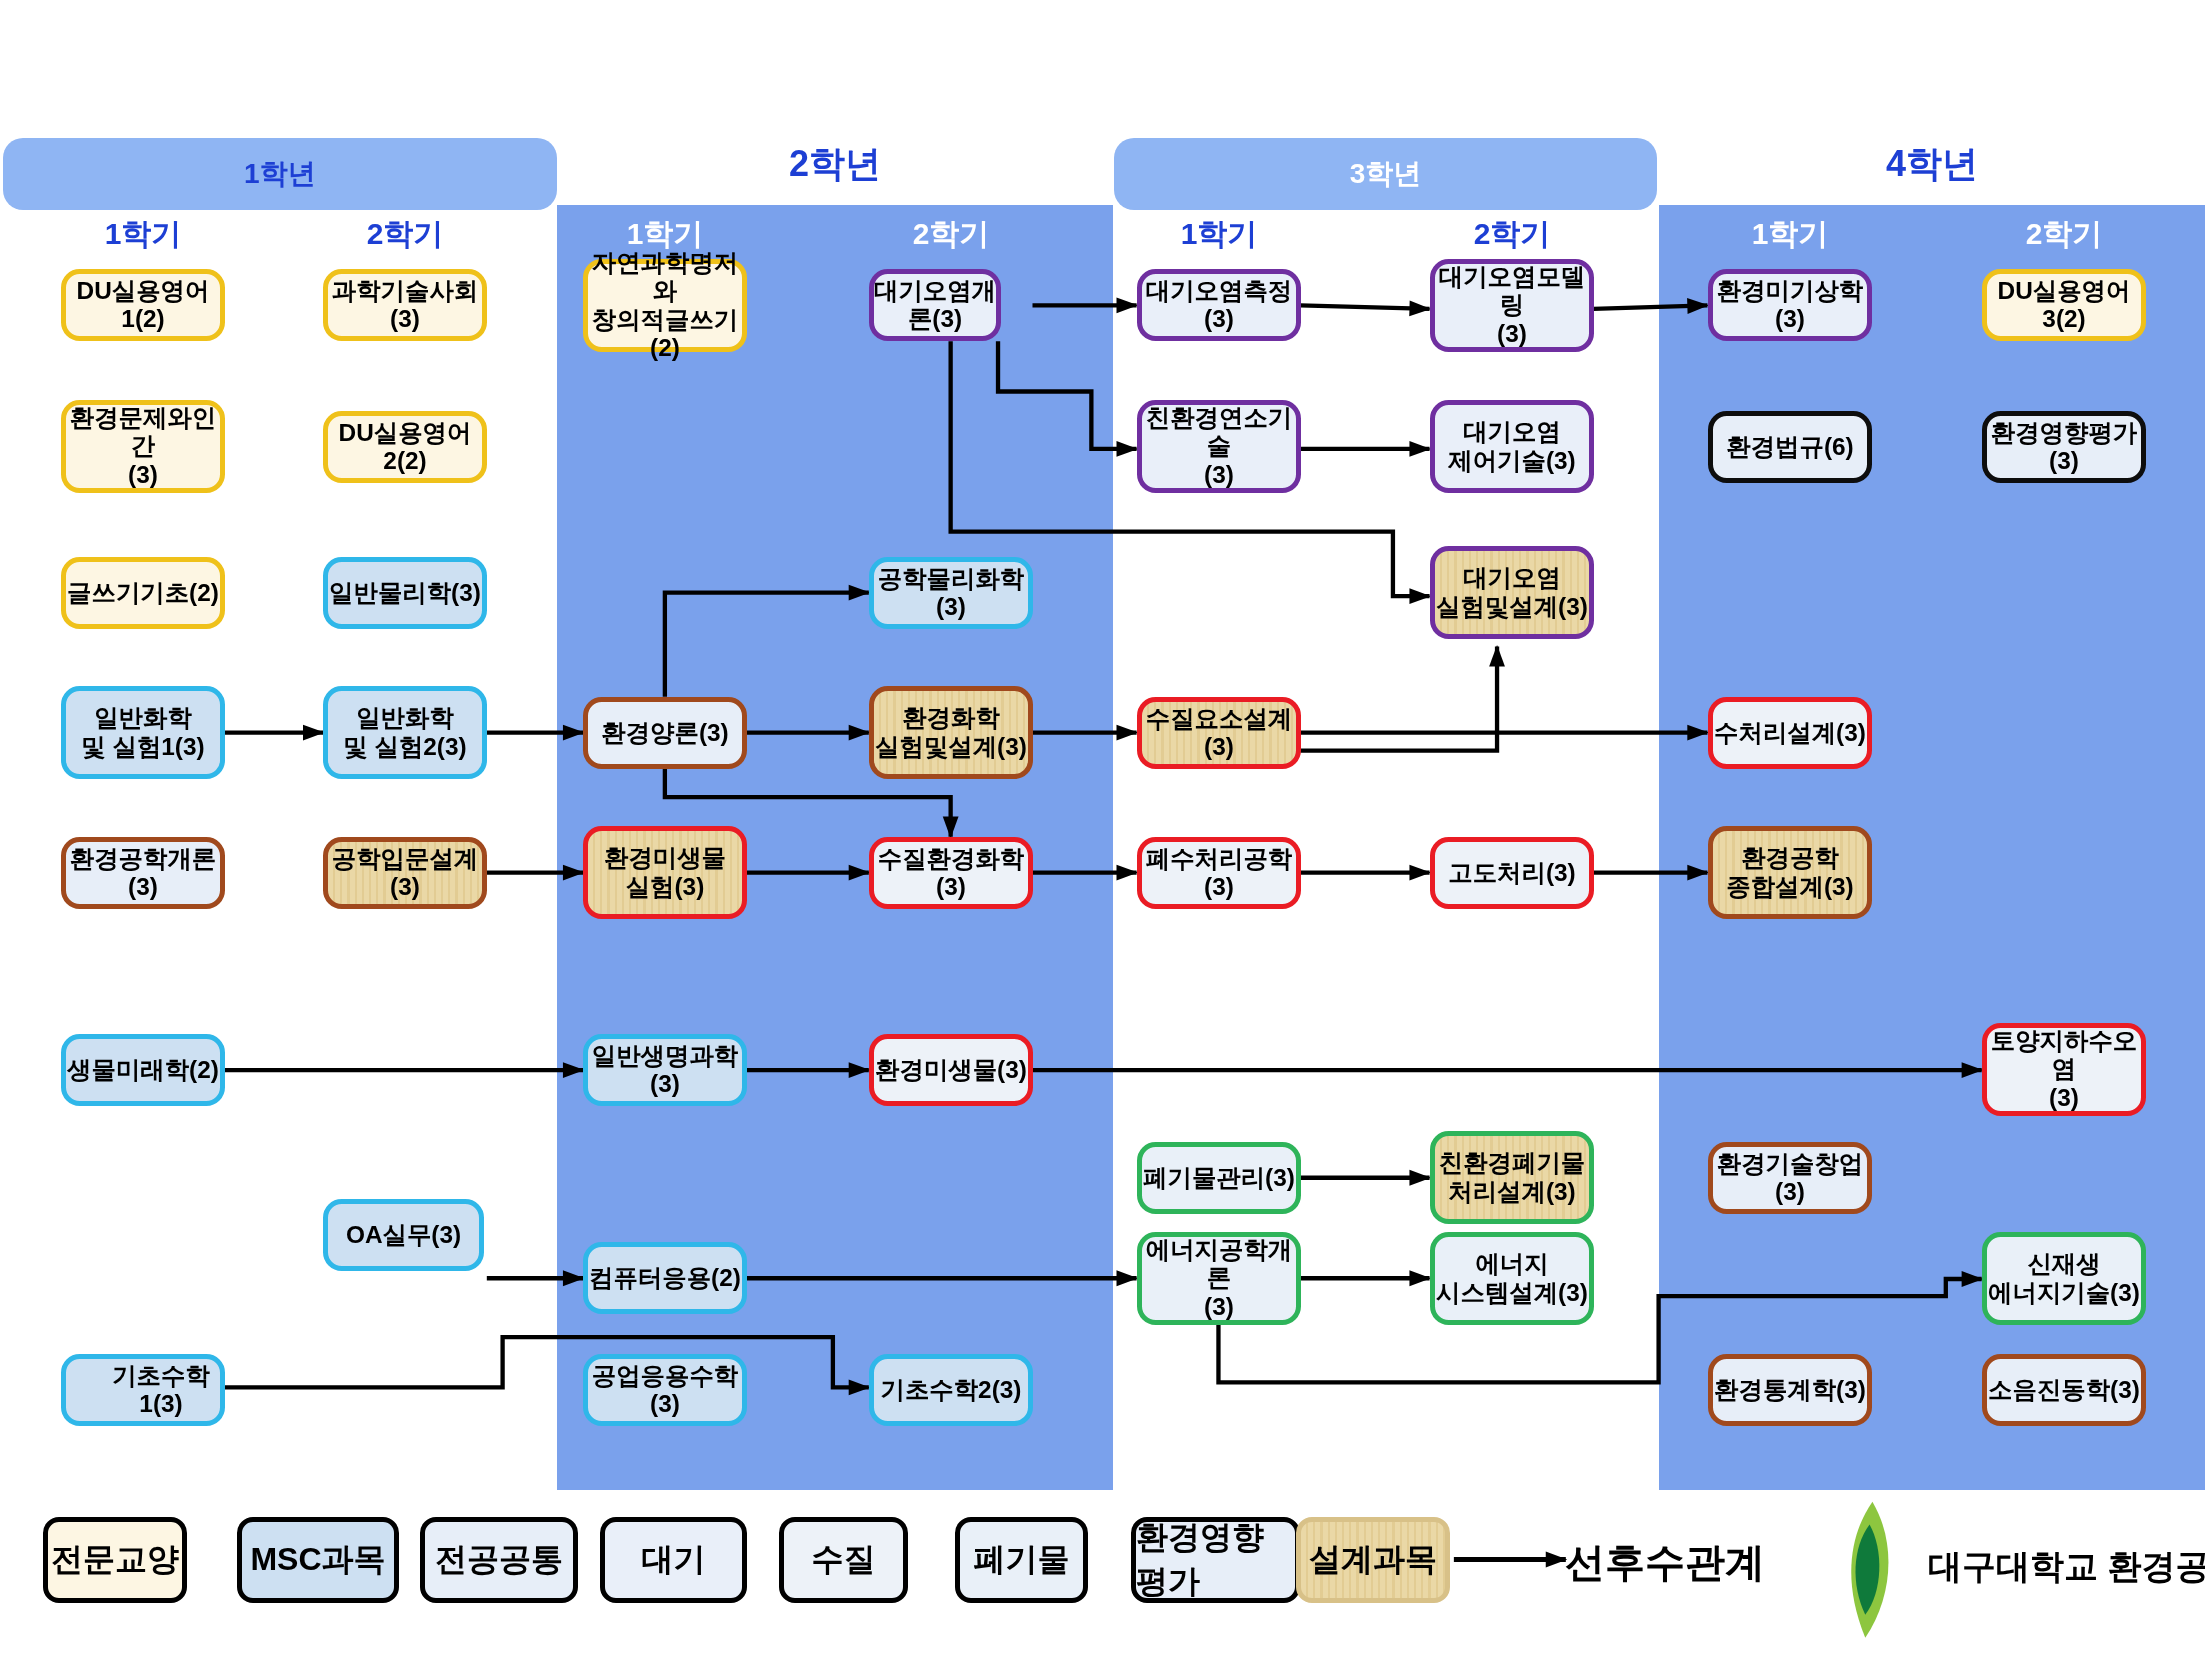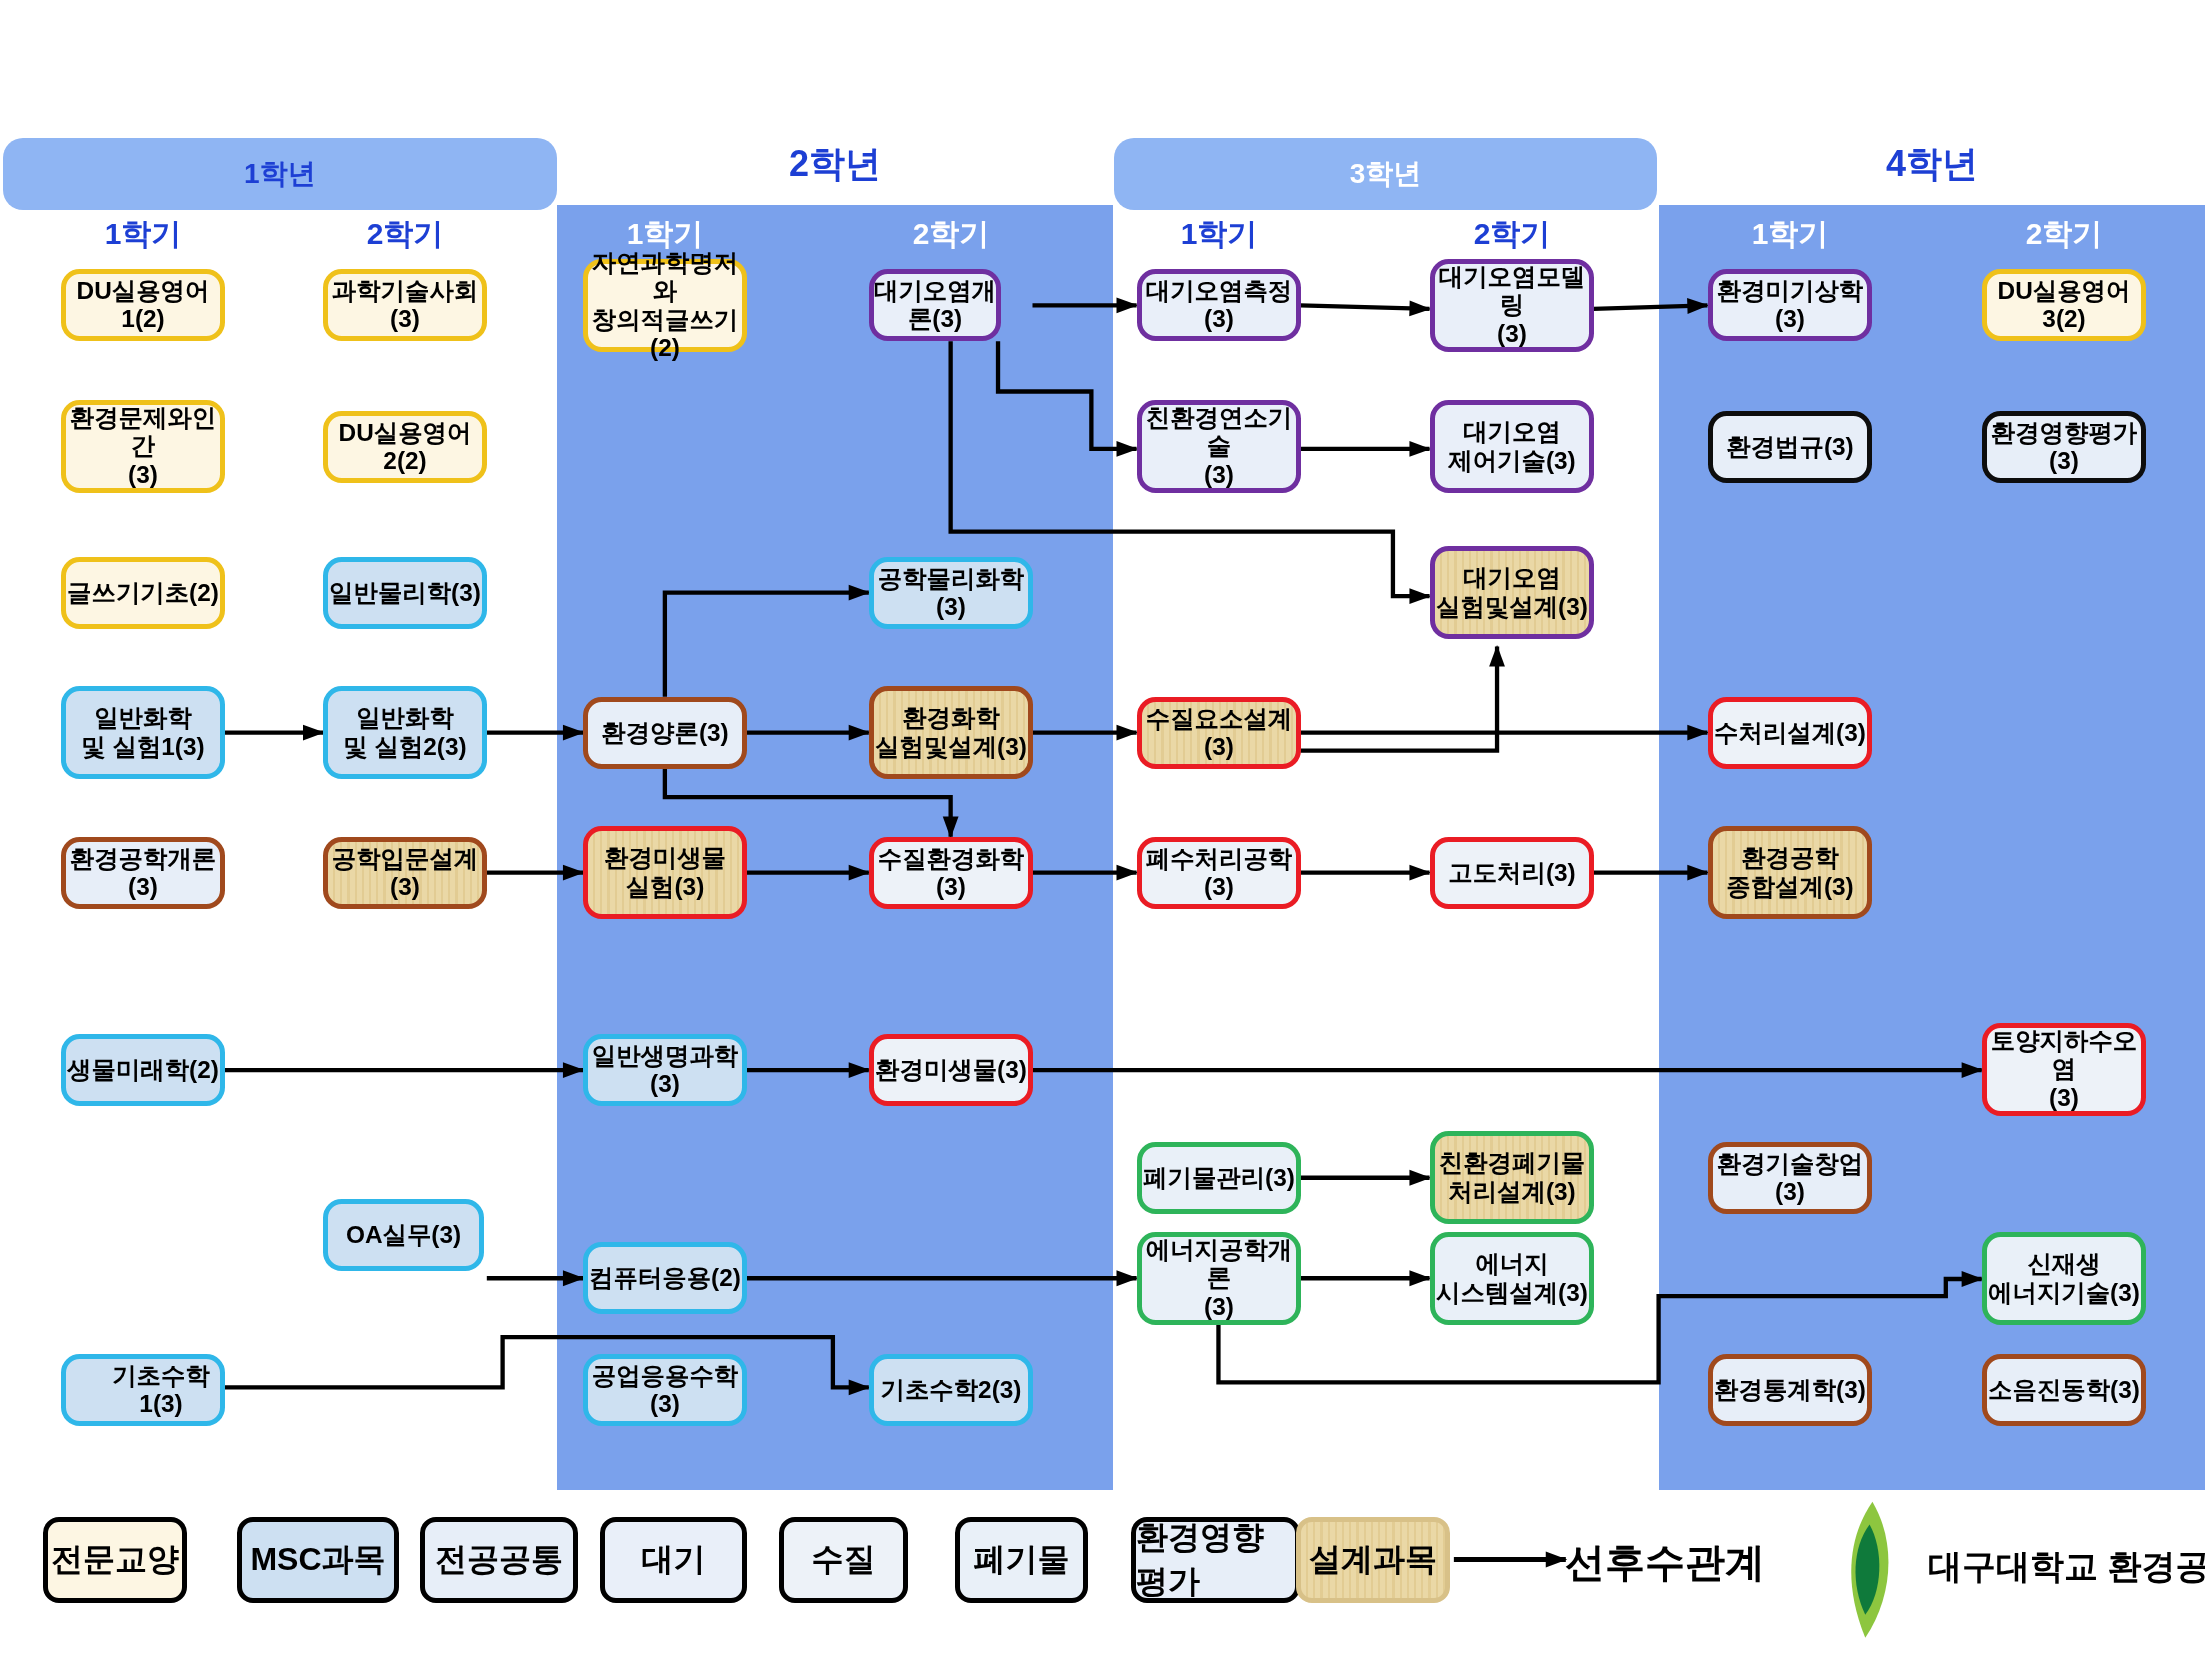--- a/index.html
+++ b/index.html
@@ -220,21 +220,21 @@
         <div>처리설계(3)</div>
       </div>
       <div class="box cat-waste" style="left: 1430px; width: 164px; top: 1232px; height: 93px;">
         <div>에너지</div>
         <div>시스템설계(3)</div>
       </div>
       <div class="box cat-air" style="left: 1708px; width: 164px; top: 269px; height: 72px;">
         <div>환경미기상학(3)</div>
       </div>
       <div class="box cat-eia" style="left: 1708px; width: 164px; top: 411px; height: 72px;">
-        <div>환경법규(3)</div>
+        <div>환경법규(6)</div>
       </div>
       <div class="box cat-water" style="left: 1708px; width: 164px; top: 697px; height: 72px;">
         <div>수처리설계(3)</div>
       </div>
       <div class="box cat-major design" style="left: 1708px; width: 164px; top: 826px; height: 93px;">
         <div>환경공학</div>
         <div>종합설계(3)</div>
       </div>
       <div class="box cat-major" style="left: 1708px; width: 164px; top: 1142px; height: 72px;">
         <div>환경기술창업(3)</div>

